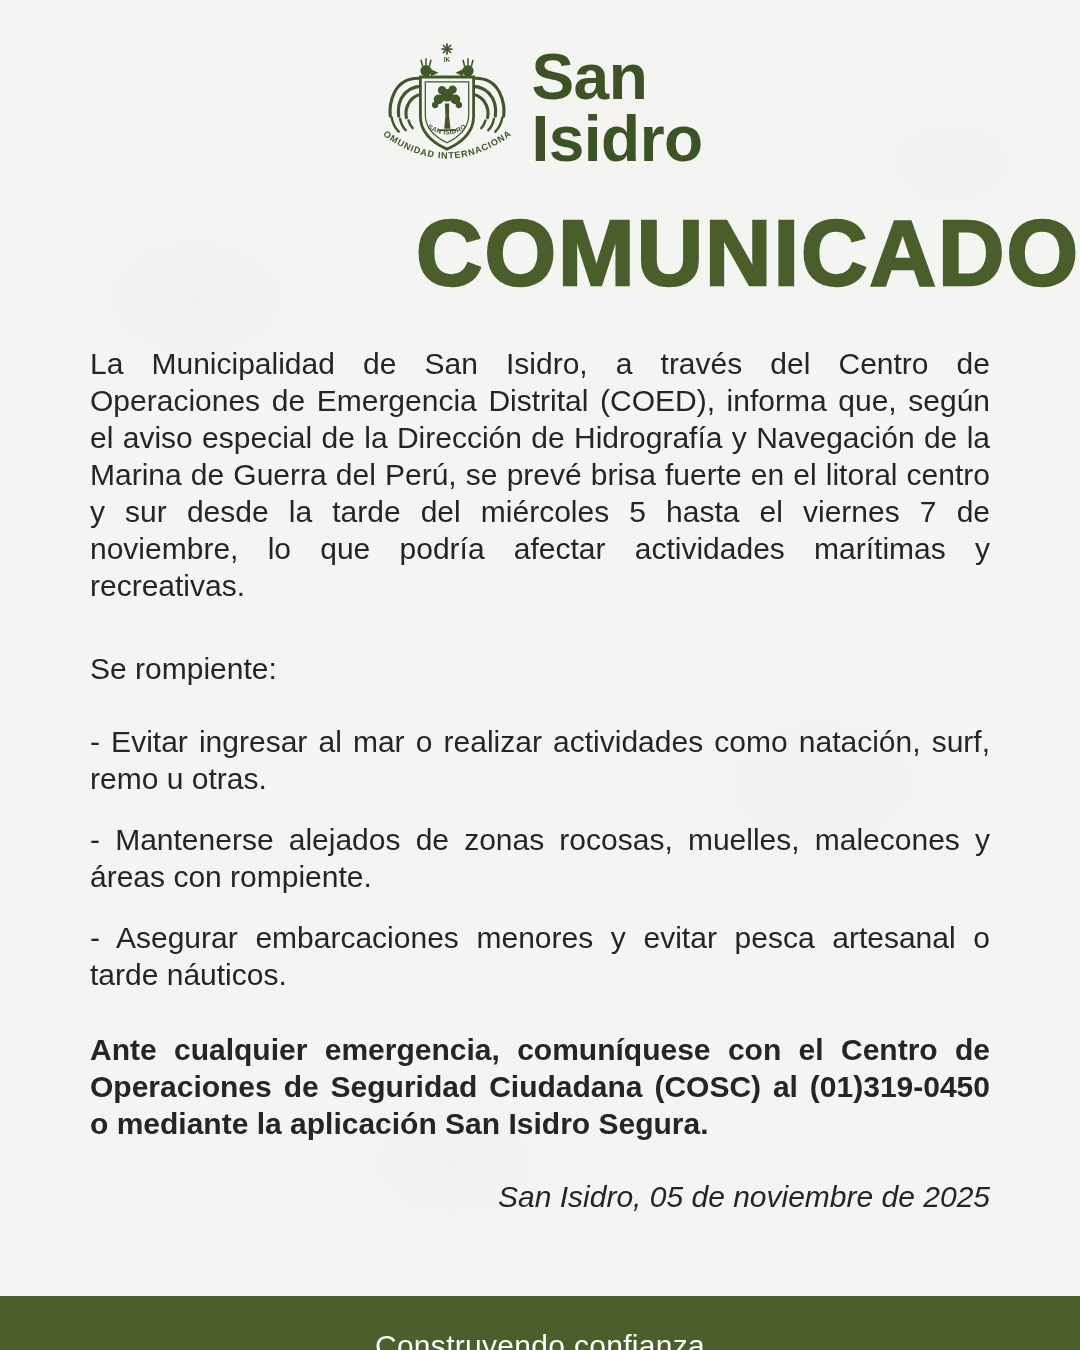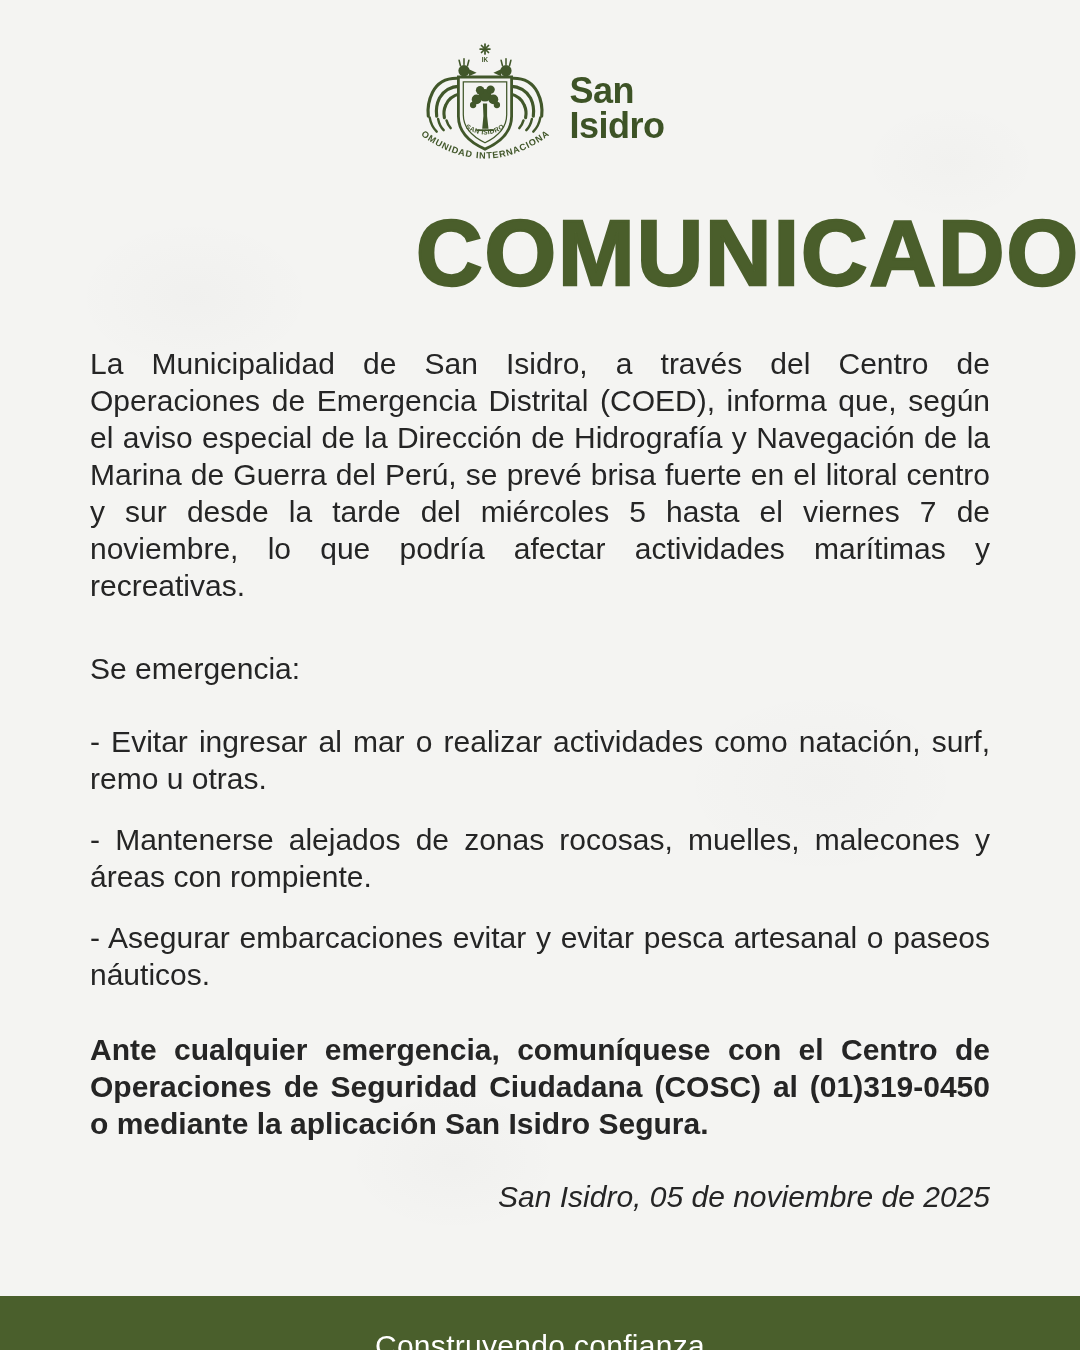--- a/index.html
+++ b/index.html
@@ -21,21 +21,21 @@
   .header {
     padding-top:42px;
     display:flex;
     justify-content:center;
     align-items:center;
     gap:14px;
   }
   .crest { width:140px; height:133px; display:block; }
   .wordmark {
     color:#3d5326;
-    font-size:36px;
+    font-size:64px;
     font-weight:800;
     line-height:0.96;
     letter-spacing:-0.5px;
   }
   .title {
     margin-top:32px;
     text-align:right;
     color:#4a5e2b;
     font-size:92px;
     font-weight:900;
@@ -161,25 +161,25 @@
       <div>San</div>
       <div>Isidro</div>
     </div>
   </div>
 
   <h1 class="title">COMUNICADO</h1>
 
   <div class="content">
     <p class="intro"><span>La Municipalidad de San Isidro, a través del Centro de Operaciones de Emergencia Distrital (COED), informa que, según el aviso especial de la Dirección de Hidrografía y Navegación de la Marina de Guerra del Perú, </span><b>se prevé brisa fuerte en el litoral centro y sur desde la tarde del miércoles 5 hasta el viernes 7 de noviembre,</b><span> lo que podría afectar actividades marítimas y recreativas.</span></p>
 
-    <p class="recommend">Se emergencia:</p>
+    <p class="recommend">Se rompiente:</p>
 
     <p class="bullet first">- Evitar ingresar al mar o realizar actividades como natación, surf, remo u otras.</p>
     <p class="bullet">- Mantenerse alejados de zonas rocosas, muelles, malecones y áreas con rompiente.</p>
-    <p class="bullet">- Asegurar embarcaciones evitar y evitar pesca artesanal o paseos náuticos.</p>
+    <p class="bullet">- Asegurar embarcaciones menores y evitar pesca artesanal o tarde náuticos.</p>
 
     <p class="emergency">Ante cualquier emergencia, comuníquese con el Centro de Operaciones de Seguridad Ciudadana (COSC) al (01)319-0450 o mediante la aplicación San Isidro Segura.</p>
 
     <p class="dateline">San Isidro, 05 de noviembre de 2025</p>
   </div>
 
   <div class="footer">
     <span class="footer-text">Construyendo confianza</span>
   </div>
 

